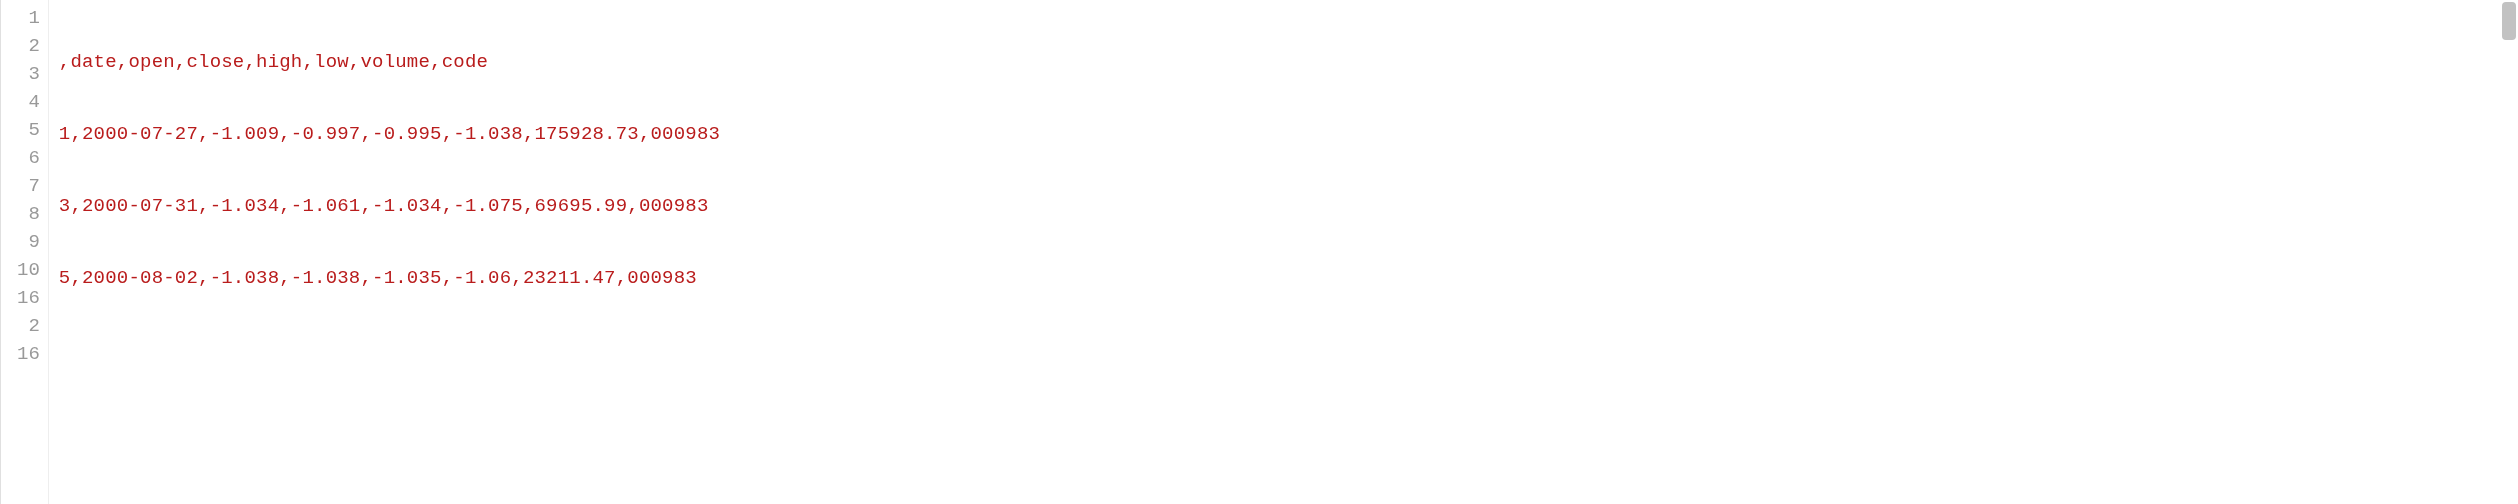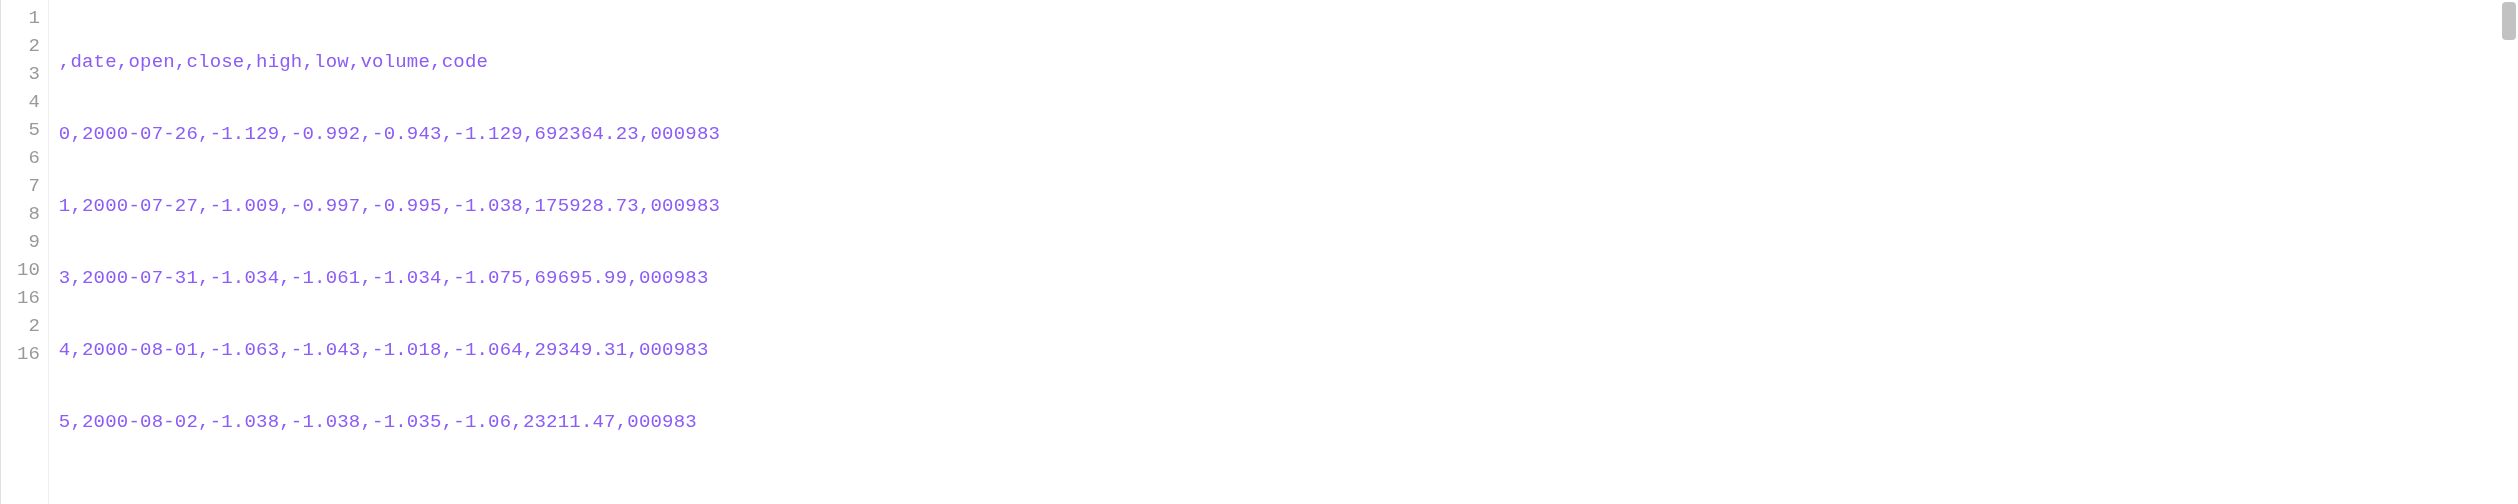--- a/index.html
+++ b/index.html
@@ -29,21 +29,21 @@
       user-select: none;
       border-right: 1px solid #eeeeee;
     }
     .gutter-line {
       height: 28px;
       line-height: 28px;
     }
     .code-area {
       flex: 1 1 auto;
       padding: 4px 0 4px 10px;
-      color: #8b5cf6;
+      color: #b91c1c;
       white-space: pre;
       overflow: hidden;
     }
     .code-line {
       height: 28px;
       line-height: 28px;
       letter-spacing: 0.2px;
     }
     .scrollbar-track {
       position: absolute;
@@ -77,24 +77,22 @@
     <div class="gutter-line">7</div>
     <div class="gutter-line">8</div>
     <div class="gutter-line">9</div>
     <div class="gutter-line">10</div>
     <div class="gutter-line">16</div>
     <div class="gutter-line">2</div>
     <div class="gutter-line">16</div>
   </div>
   <div class="code-area">
     <div class="code-line">,date,open,close,high,low,volume,code</div>
-    <div class="code-line">0,2000-07-26,-1.129,-0.992,-0.943,-1.129,692364.23,000983</div>
     <div class="code-line">1,2000-07-27,-1.009,-0.997,-0.995,-1.038,175928.73,000983</div>
     <div class="code-line">3,2000-07-31,-1.034,-1.061,-1.034,-1.075,69695.99,000983</div>
-    <div class="code-line">4,2000-08-01,-1.063,-1.043,-1.018,-1.064,29349.31,000983</div>
     <div class="code-line">5,2000-08-02,-1.038,-1.038,-1.035,-1.06,23211.47,000983</div>
     
     
     
     
     
     
   </div>
 </div>
 

